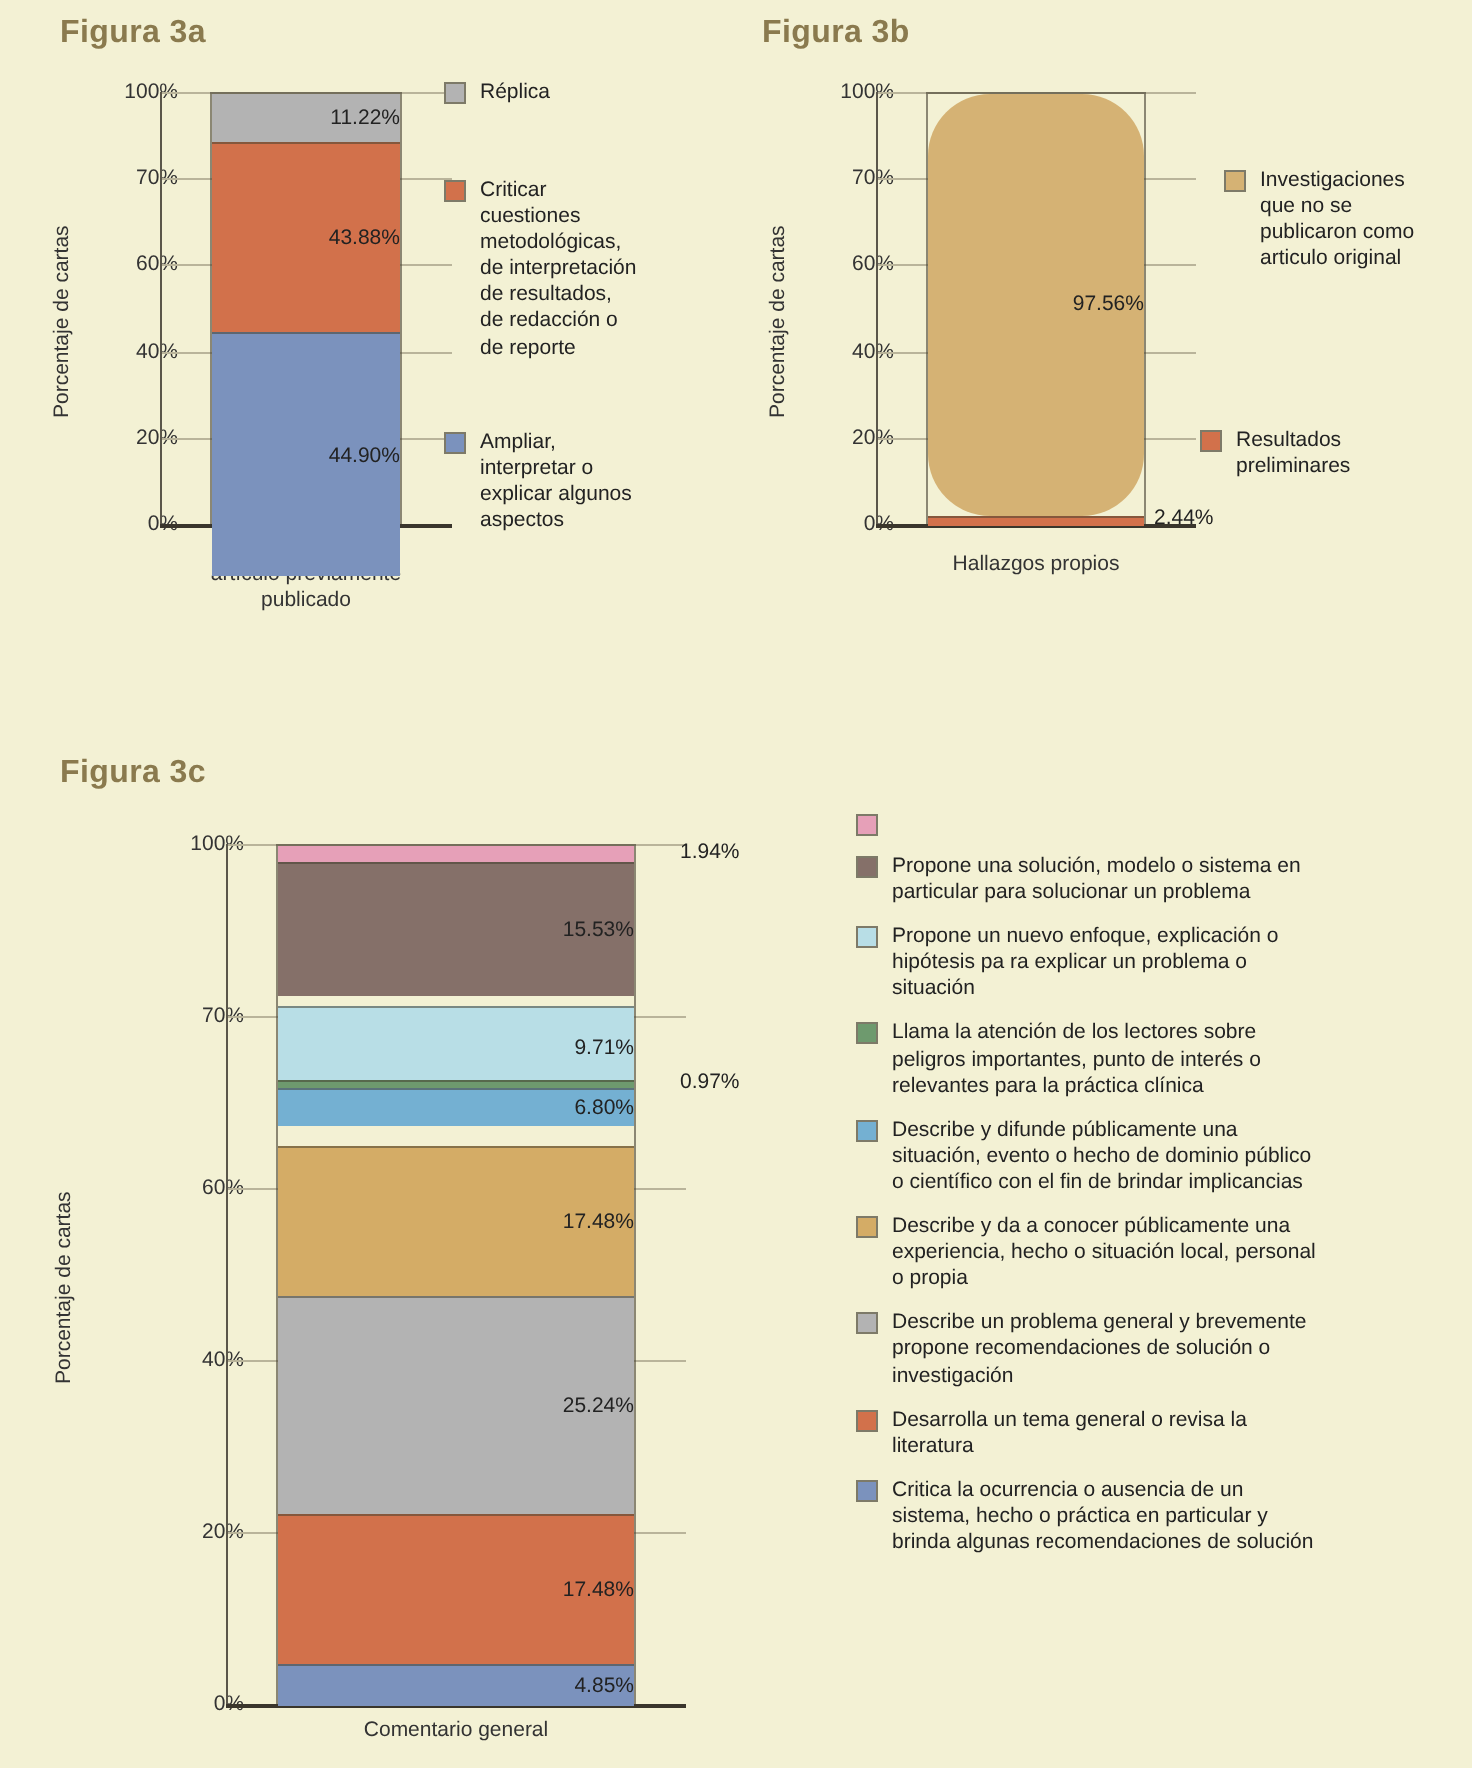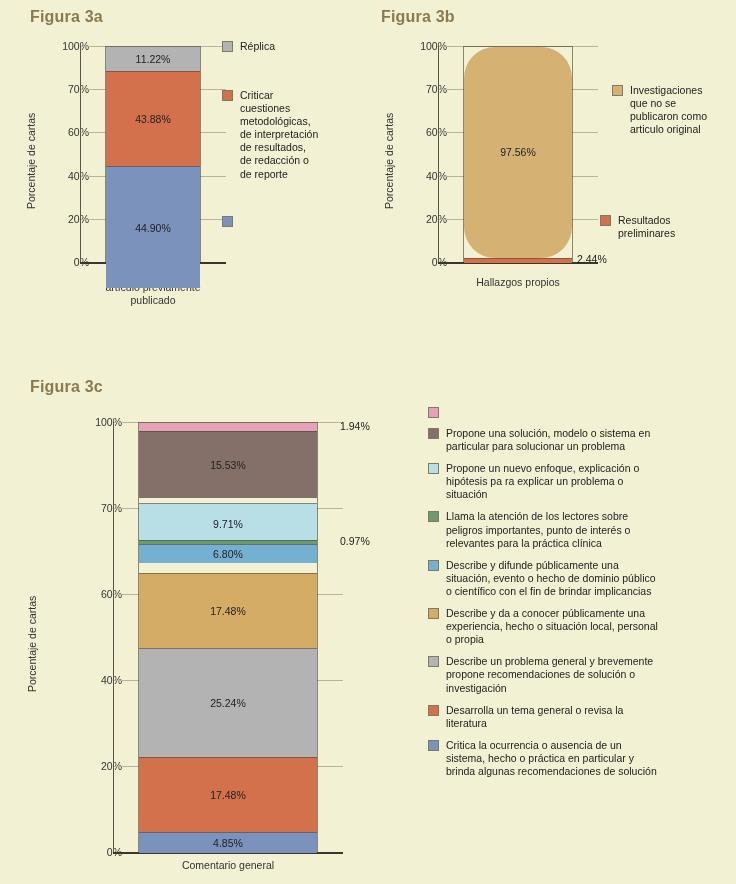--- a/index.html
+++ b/index.html
@@ -35,21 +35,21 @@
     position:absolute;
     height:1px;background:#b9b49a;
   }
   .axis-y{position:absolute;width:1px;background:#5a564a;}
   .axis-x{position:absolute;height:1.5px;background:#3a362c;}
   .bar{position:absolute;}
   .seg{
     position:absolute;left:0;right:0;
     border-top:1px solid rgba(70,65,50,.55);
     box-sizing:border-box;
-    display:flex;align-items:center;justify-content:center;
+    display:flex;align-items:center;justify-content:flex-end;
     font-size:10.5px;color:#222;
     overflow:hidden;
   }
   .seg:first-child{border-top:none;}
   .seg-lbl{pointer-events:none;white-space:nowrap;}
   .outlbl{
     position:absolute;font-size:10.5px;color:#222;white-space:nowrap;
     transform:translateY(-50%);
   }
   .catlbl{
@@ -95,20 +95,21 @@
       <div class="legitem" style="top: 0px; left: 0px; width: 100%;">
         <span class="swatch" style="background: rgb(179, 179, 179);"></span>
         <span class="legtxt">Réplica</span>
       </div>
       <div class="legitem" style="top: 49px; left: 0px; width: 100%;">
         <span class="swatch" style="background: rgb(210, 113, 75);"></span>
         <span class="legtxt">Criticar<br>cuestiones<br>metodológicas,<br>de interpretación<br>de resultados,<br>de redacción o<br>de reporte</span>
       </div>
       <div class="legitem" style="top: 175px; left: 0px; width: 100%;">
         <span class="swatch" style="background: rgb(123, 146, 189);"></span>
+        <span class="legtxt">Ampliar,<br>interpretar o<br>explicar algunos<br>aspectos</span>
       </div>
     </div>
 <div class="bar" style="left: 105px; top: 46px; width: 96px; height: 216px; border: 1px solid rgba(70, 65, 50, 0.6); box-sizing: border-box;">
       <div class="seg" style="top: 0px; height: 24.2352px; background: rgb(179, 179, 179);">
         <span class="seg-lbl">11.22%</span>
       </div>
       <div class="seg" style="top: 24.2352px; height: 94.7808px; background: rgb(210, 113, 75);">
         <span class="seg-lbl">43.88%</span>
       </div>
       <div class="seg" style="top: 119.016px; height: 122px; background: rgb(123, 146, 189);">

